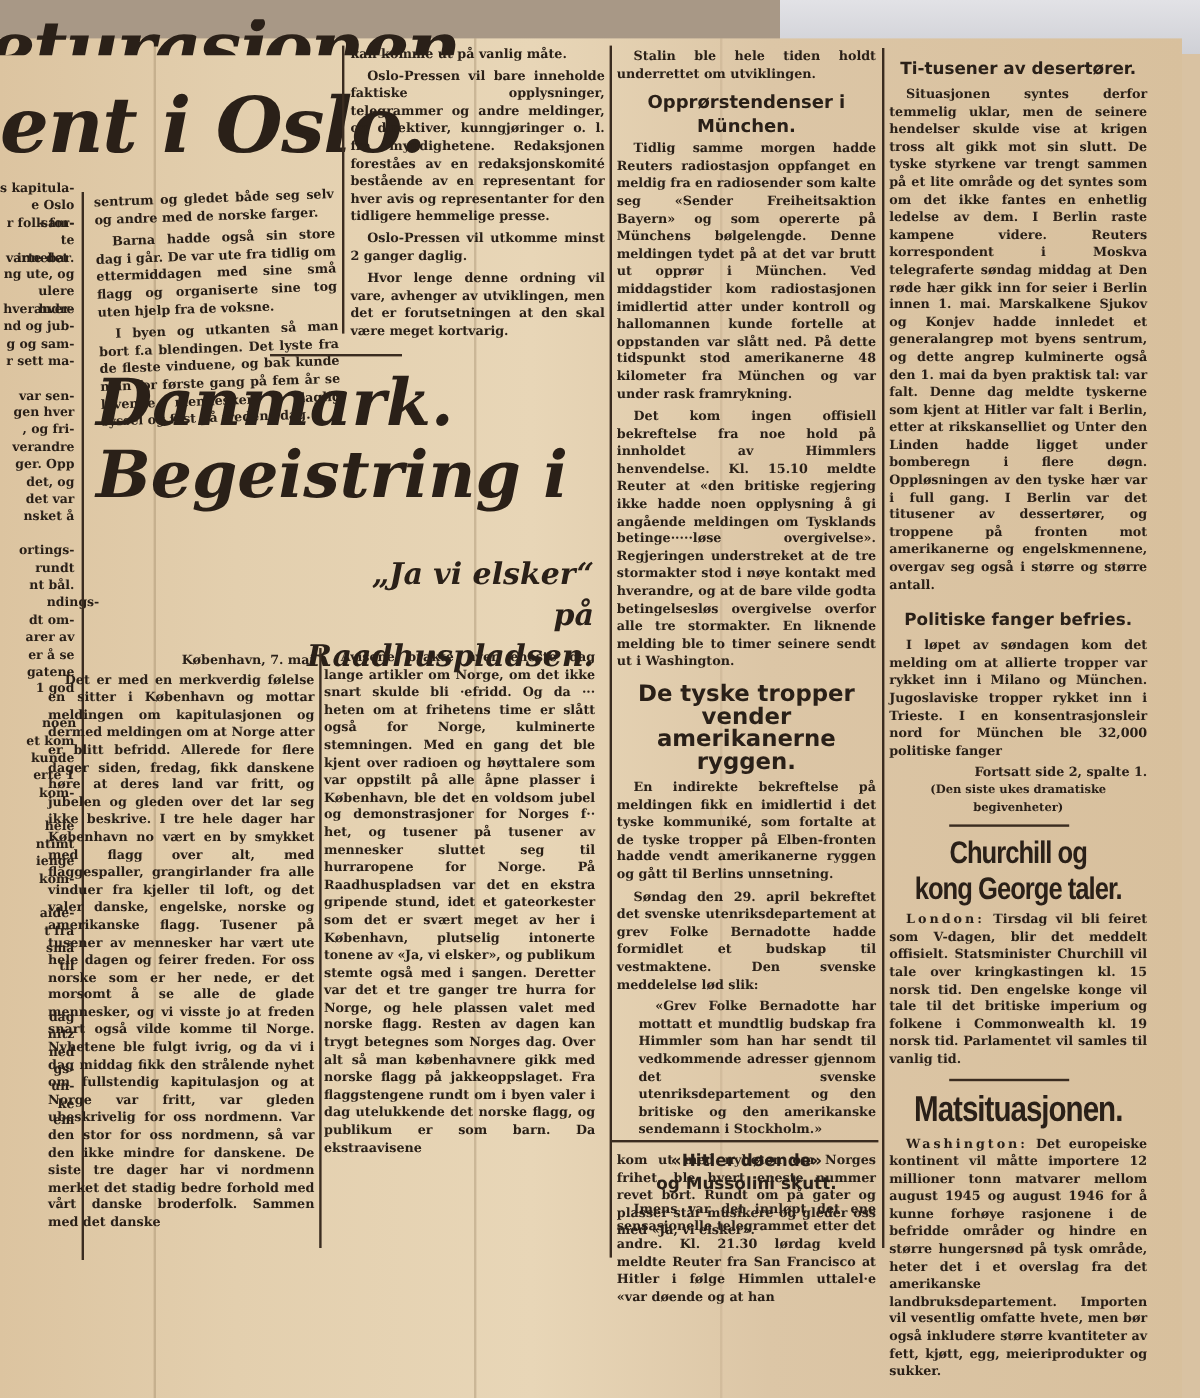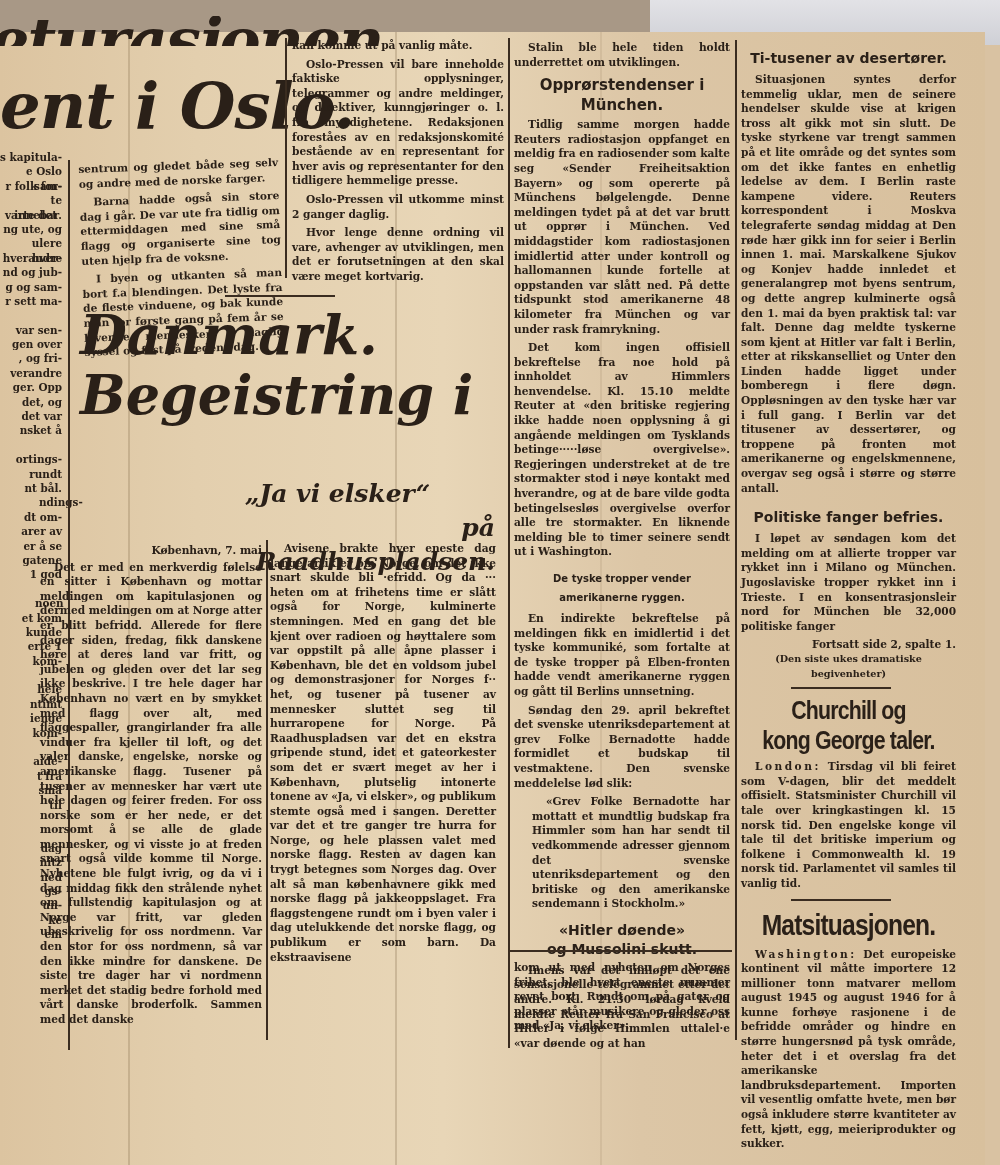--- a/index.html
+++ b/index.html
@@ -60,21 +60,21 @@
       <div style="height: 14.4px;">te innebar.</div>
       <div style="height: 14.4px; text-align: center;">varte det</div>
       <div style="height: 14.4px;">ng ute, og</div>
       <div style="height: 14.4px;">ulere hver-</div>
       <div style="height: 14.4px;">hverandre</div>
       <div style="height: 14.4px;">nd og jub-</div>
       <div style="height: 14.4px;">g og sam-</div>
       <div style="height: 14.4px;">r sett ma-</div>
       <div style="height: 14.4px;"></div>
       <div style="height: 14.4px;">var sen-</div>
-      <div style="height: 14.4px;">gen over</div>
+      <div style="height: 14.4px;">gen hver</div>
       <div style="height: 14.4px;">, og fri-</div>
       <div style="height: 14.4px;">verandre</div>
       <div style="height: 14.4px;">ger. Opp</div>
       <div style="height: 14.4px;">det, og</div>
       <div style="height: 14.4px;">det var</div>
       <div style="height: 14.4px;">nsket å</div>
       <div style="height: 14.4px;"></div>
       <div style="height: 14.4px;">ortings-</div>
       <div style="height: 14.4px;">rundt</div>
       <div style="height: 14.4px;">nt bål.</div>
@@ -126,40 +126,40 @@
   <p>Oslo-Pressen vil utkomme minst 2 ganger daglig.</p>
   <p>Hvor lenge denne ordning vil vare, avhenger av utviklingen, men det er forutsetningen at den skal være meget kortvarig.</p>
 </div>
 
 <div class="rule-h" style="left:225px;top:295px;width:110px;"></div>
 <div class="head-italic" style="position:absolute;left:80px;top:305px;font-size:54px;line-height:60px;font-weight:bold;">
   <div>Danmark.</div>
   <div>Begeistring i</div>
 </div>
 <div class="head-italic" style="position:absolute;left:225px;top:462px;width:270px;text-align:right;font-size:25px;line-height:34px;font-weight:bold;">
-  <div style="text-align:left;padding-left:20px;margin-top:15px;">„Ja vi elsker“</div>
+  <div style="text-align:right;padding-left:20px;">„Ja vi elsker“</div>
   <div>på Raadhuspladsen.</div>
 </div>
 
 <div class="col" style="left:40px;top:543px;width:222px;">
   <span class="dateline">København, 7. mai</span>
   <p>Det er med en merkverdig følelse en sitter i København og mottar meldingen om kapitulasjonen og dermed meldingen om at Norge atter er blitt befridd. Allerede for flere dager siden, fredag, fikk danskene høre at deres land var fritt, og jubelen og gleden over det lar seg ikke beskrive. I tre hele dager har København no vært en by smykket med flagg over alt, med flaggespaller, grangirlander fra alle vinduer fra kjeller til loft, og det valer danske, engelske, norske og amerikanske flagg. Tusener på tusener av mennesker har vært ute hele dagen og feirer freden. For oss norske som er her nede, er det morsomt å se alle de glade mennesker, og vi visste jo at freden snart også vilde komme til Norge. Nyhetene ble fulgt ivrig, og da vi i dag middag fikk den strålende nyhet om fullstendig kapitulasjon og at Norge var fritt, var gleden ubeskrivelig for oss nordmenn. Var den stor for oss nordmenn, så var den ikke mindre for danskene. De siste tre dager har vi nordmenn merket det stadig bedre forhold med vårt danske broderfolk. Sammen med det danske</p>
 </div>
 <div class="rule-v" style="left:266px;top:540px;height:500px;"></div>
 <div class="col" style="left:270px;top:541px;width:226px;">
   <p>Avisene brakte hver eneste dag lange artikler om Norge, om det ikke snart skulde bli ·efridd. Og da ··· heten om at frihetens time er slått også for Norge, kulminerte stemningen. Med en gang det ble kjent over radioen og høyttalere som var oppstilt på alle åpne plasser i København, ble det en voldsom jubel og demonstrasjoner for Norges f·· het, og tusener på tusener av mennesker sluttet seg til hurraropene for Norge. På Raadhuspladsen var det en ekstra gripende stund, idet et gateorkester som det er svært meget av her i København, plutselig intonerte tonene av «Ja, vi elsker», og publikum stemte også med i sangen. Deretter var det et tre ganger tre hurra for Norge, og hele plassen valet med norske flagg. Resten av dagen kan trygt betegnes som Norges dag. Over alt så man københavnere gikk med norske flagg på jakkeoppslaget. Fra flaggstengene rundt om i byen valer i dag utelukkende det norske flagg, og publikum er som barn. Da ekstraavisene</p>
 </div>
 
 <div class="rule-v" style="left:508px;top:38px;height:1010px;"></div>
 <div class="col" style="left:514px;top:40px;width:216px;">
   <p>Stalin ble hele tiden holdt underrettet om utviklingen.</p>
   <div class="head-sans" style="font-size:15px;line-height:20px;margin:6px 0 2px;">Opprørstendenser i München.</div>
   <p>Tidlig samme morgen hadde Reuters radiostasjon oppfanget en meldig fra en radiosender som kalte seg «Sender Freiheitsaktion Bayern» og som opererte på Münchens bølgelengde. Denne meldingen tydet på at det var brutt ut opprør i München. Ved middagstider kom radiostasjonen imidlertid atter under kontroll og hallomannen kunde fortelle at oppstanden var slått ned. På dette tidspunkt stod amerikanerne 48 kilometer fra München og var under rask framrykning.</p>
   <p>Det kom ingen offisiell bekreftelse fra noe hold på innholdet av Himmlers henvendelse. Kl. 15.10 meldte Reuter at «den britiske regjering ikke hadde noen opplysning å gi angående meldingen om Tysklands betinge·····løse overgivelse». Regjeringen understreket at de tre stormakter stod i nøye kontakt med hverandre, og at de bare vilde godta betingelsesløs overgivelse overfor alle tre stormakter. En liknende melding ble to timer seinere sendt ut i Washington.</p>
-  <div class="head-sans" style="font-size:10px;line-height:19px;margin:10px 0 4px;">
+  <div class="head-sans" style="font-size:19px;line-height:19px;margin:10px 0 4px;">
     <div>De tyske tropper vender</div>
     <div>amerikanerne ryggen.</div>
   </div>
   <p>En indirekte bekreftelse på meldingen fikk en imidlertid i det tyske kommuniké, som fortalte at de tyske tropper på Elben-fronten hadde vendt amerikanerne ryggen og gått til Berlins unnsetning.</p>
   <p>Søndag den 29. april bekreftet det svenske utenriksdepartement at grev Folke Bernadotte hadde formidlet et budskap til vestmaktene. Den svenske meddelelse lød slik:</p>
   <p class="quote">«Grev Folke Bernadotte har mottatt et mundtlig budskap fra Himmler som han har sendt til vedkommende adresser gjennom det svenske utenriksdepartement og den britiske og den amerikanske sendemann i Stockholm.»</p>
   <div class="head-sans" style="font-size:14px;line-height:19px;margin:10px 0 4px;">
     <div>«Hitler døende»</div>
     <div>og Mussolini skutt.</div>
   </div>

